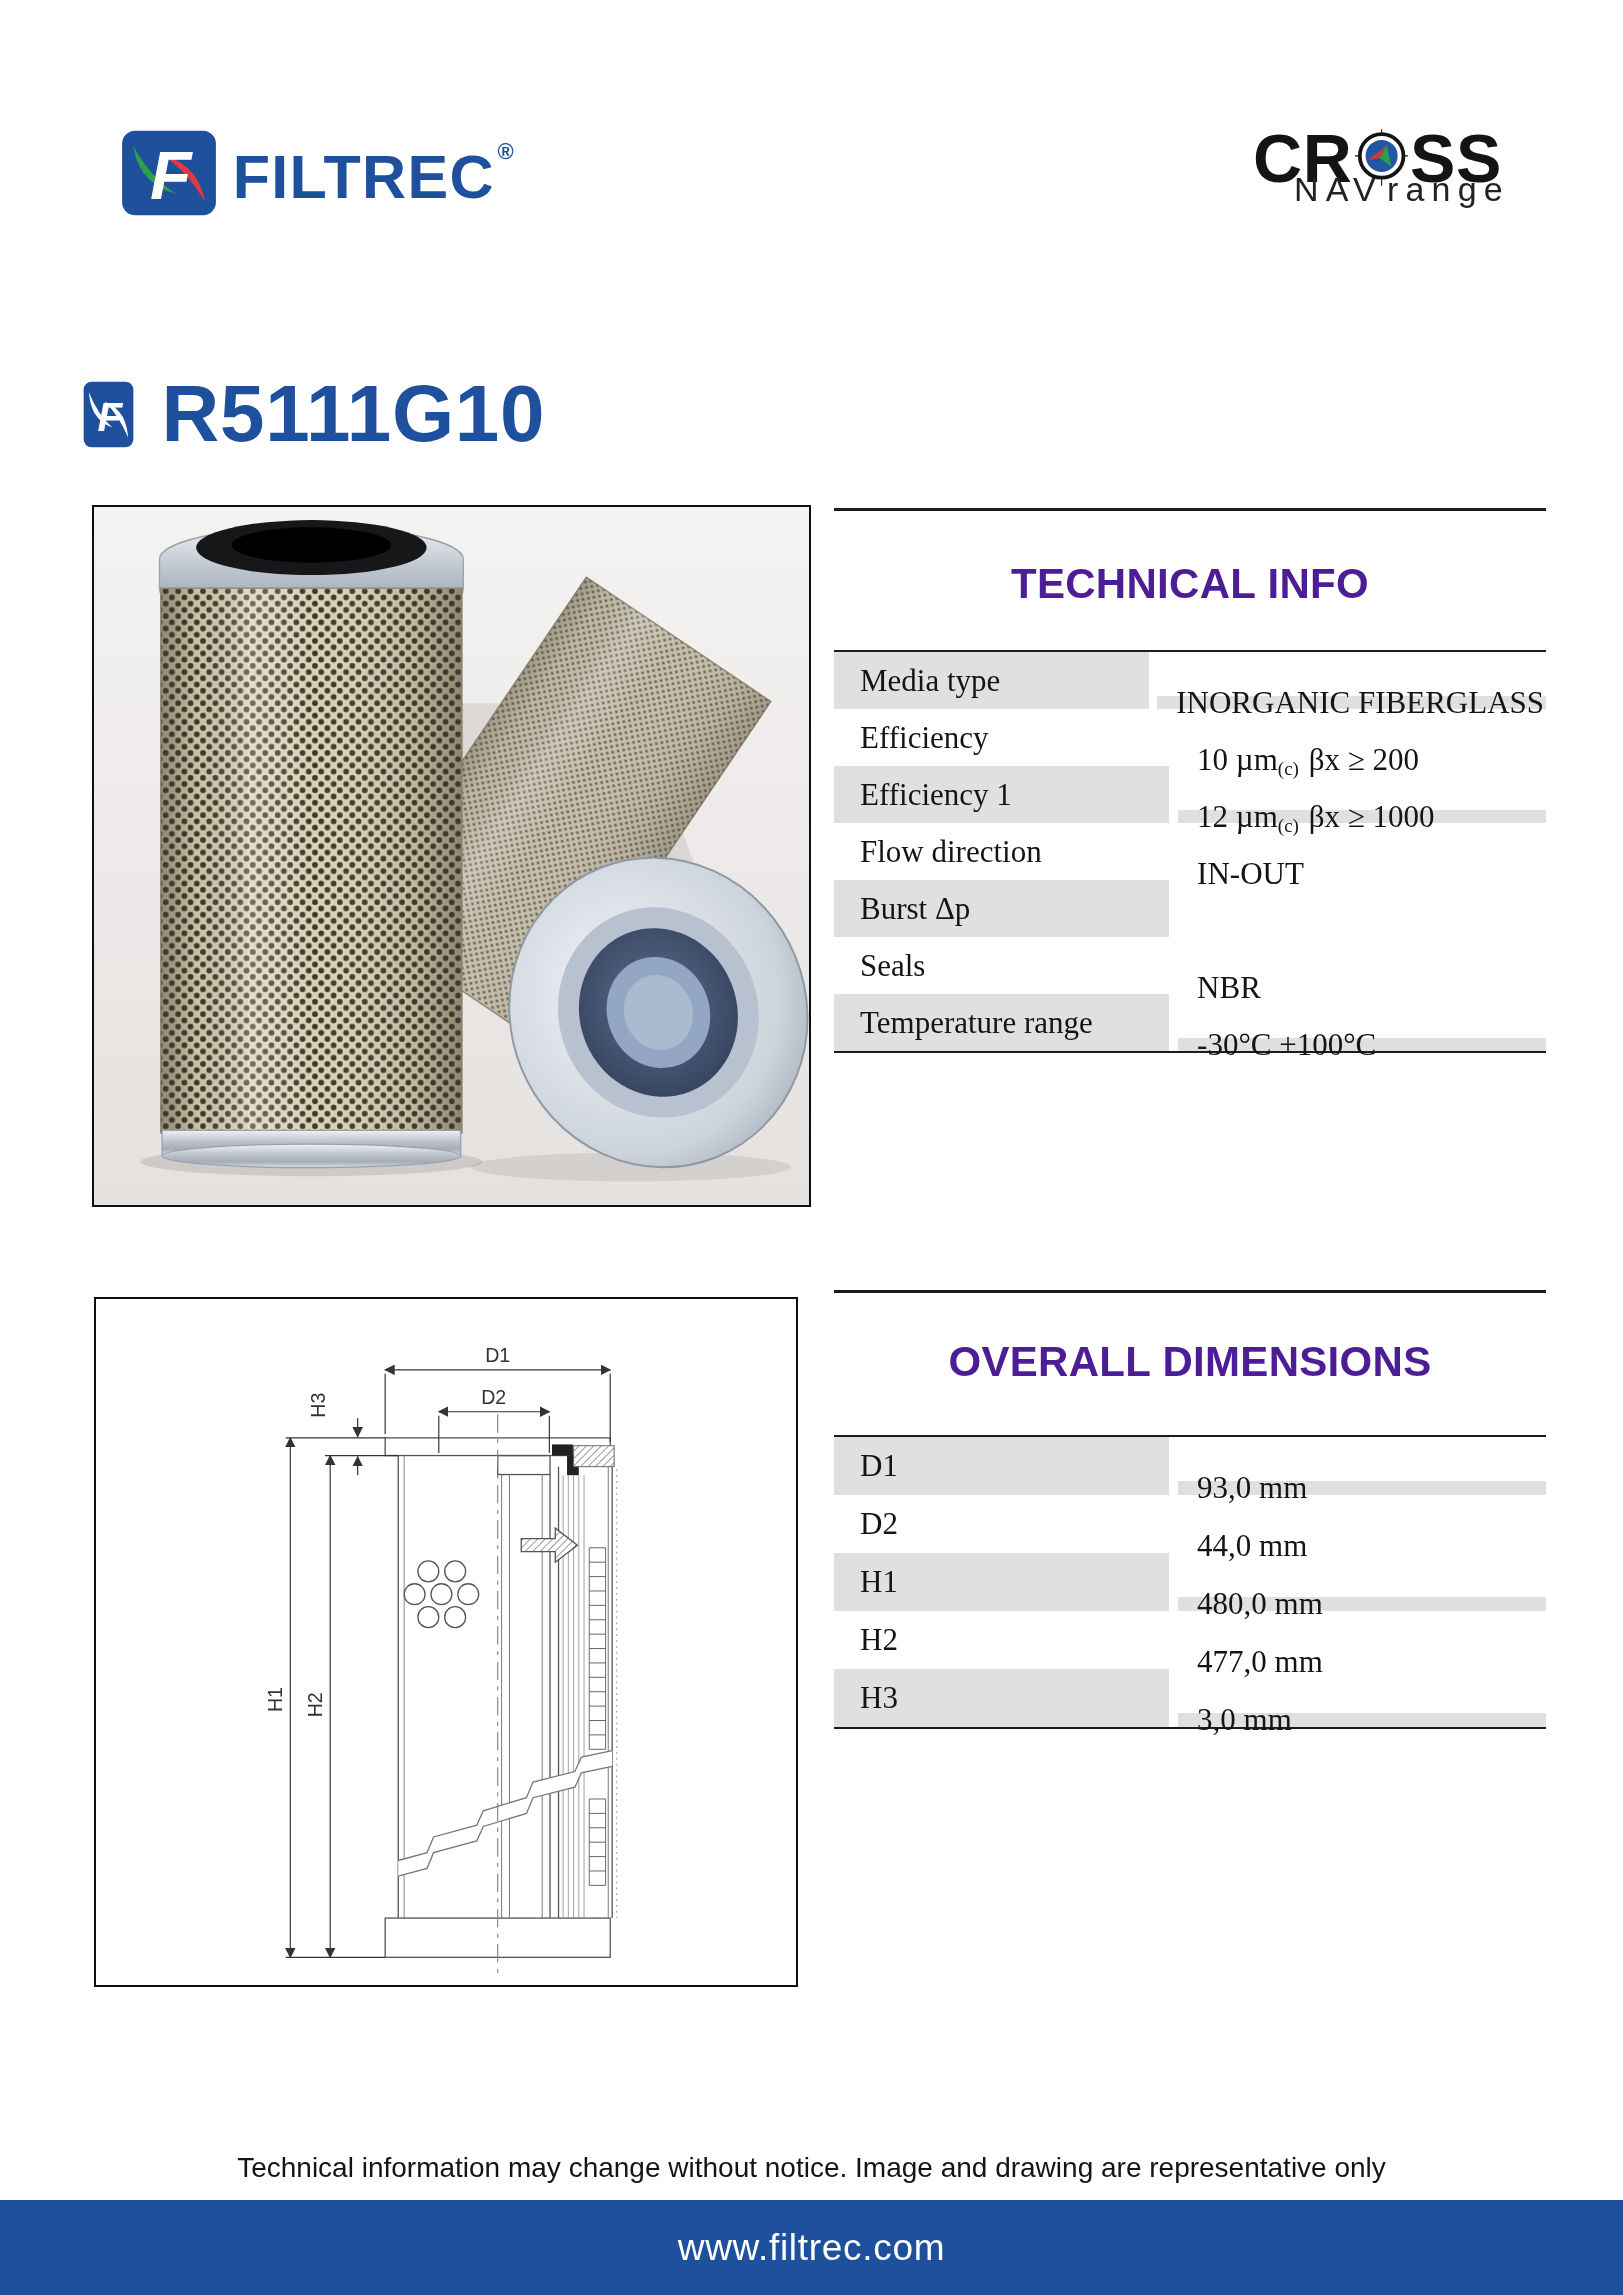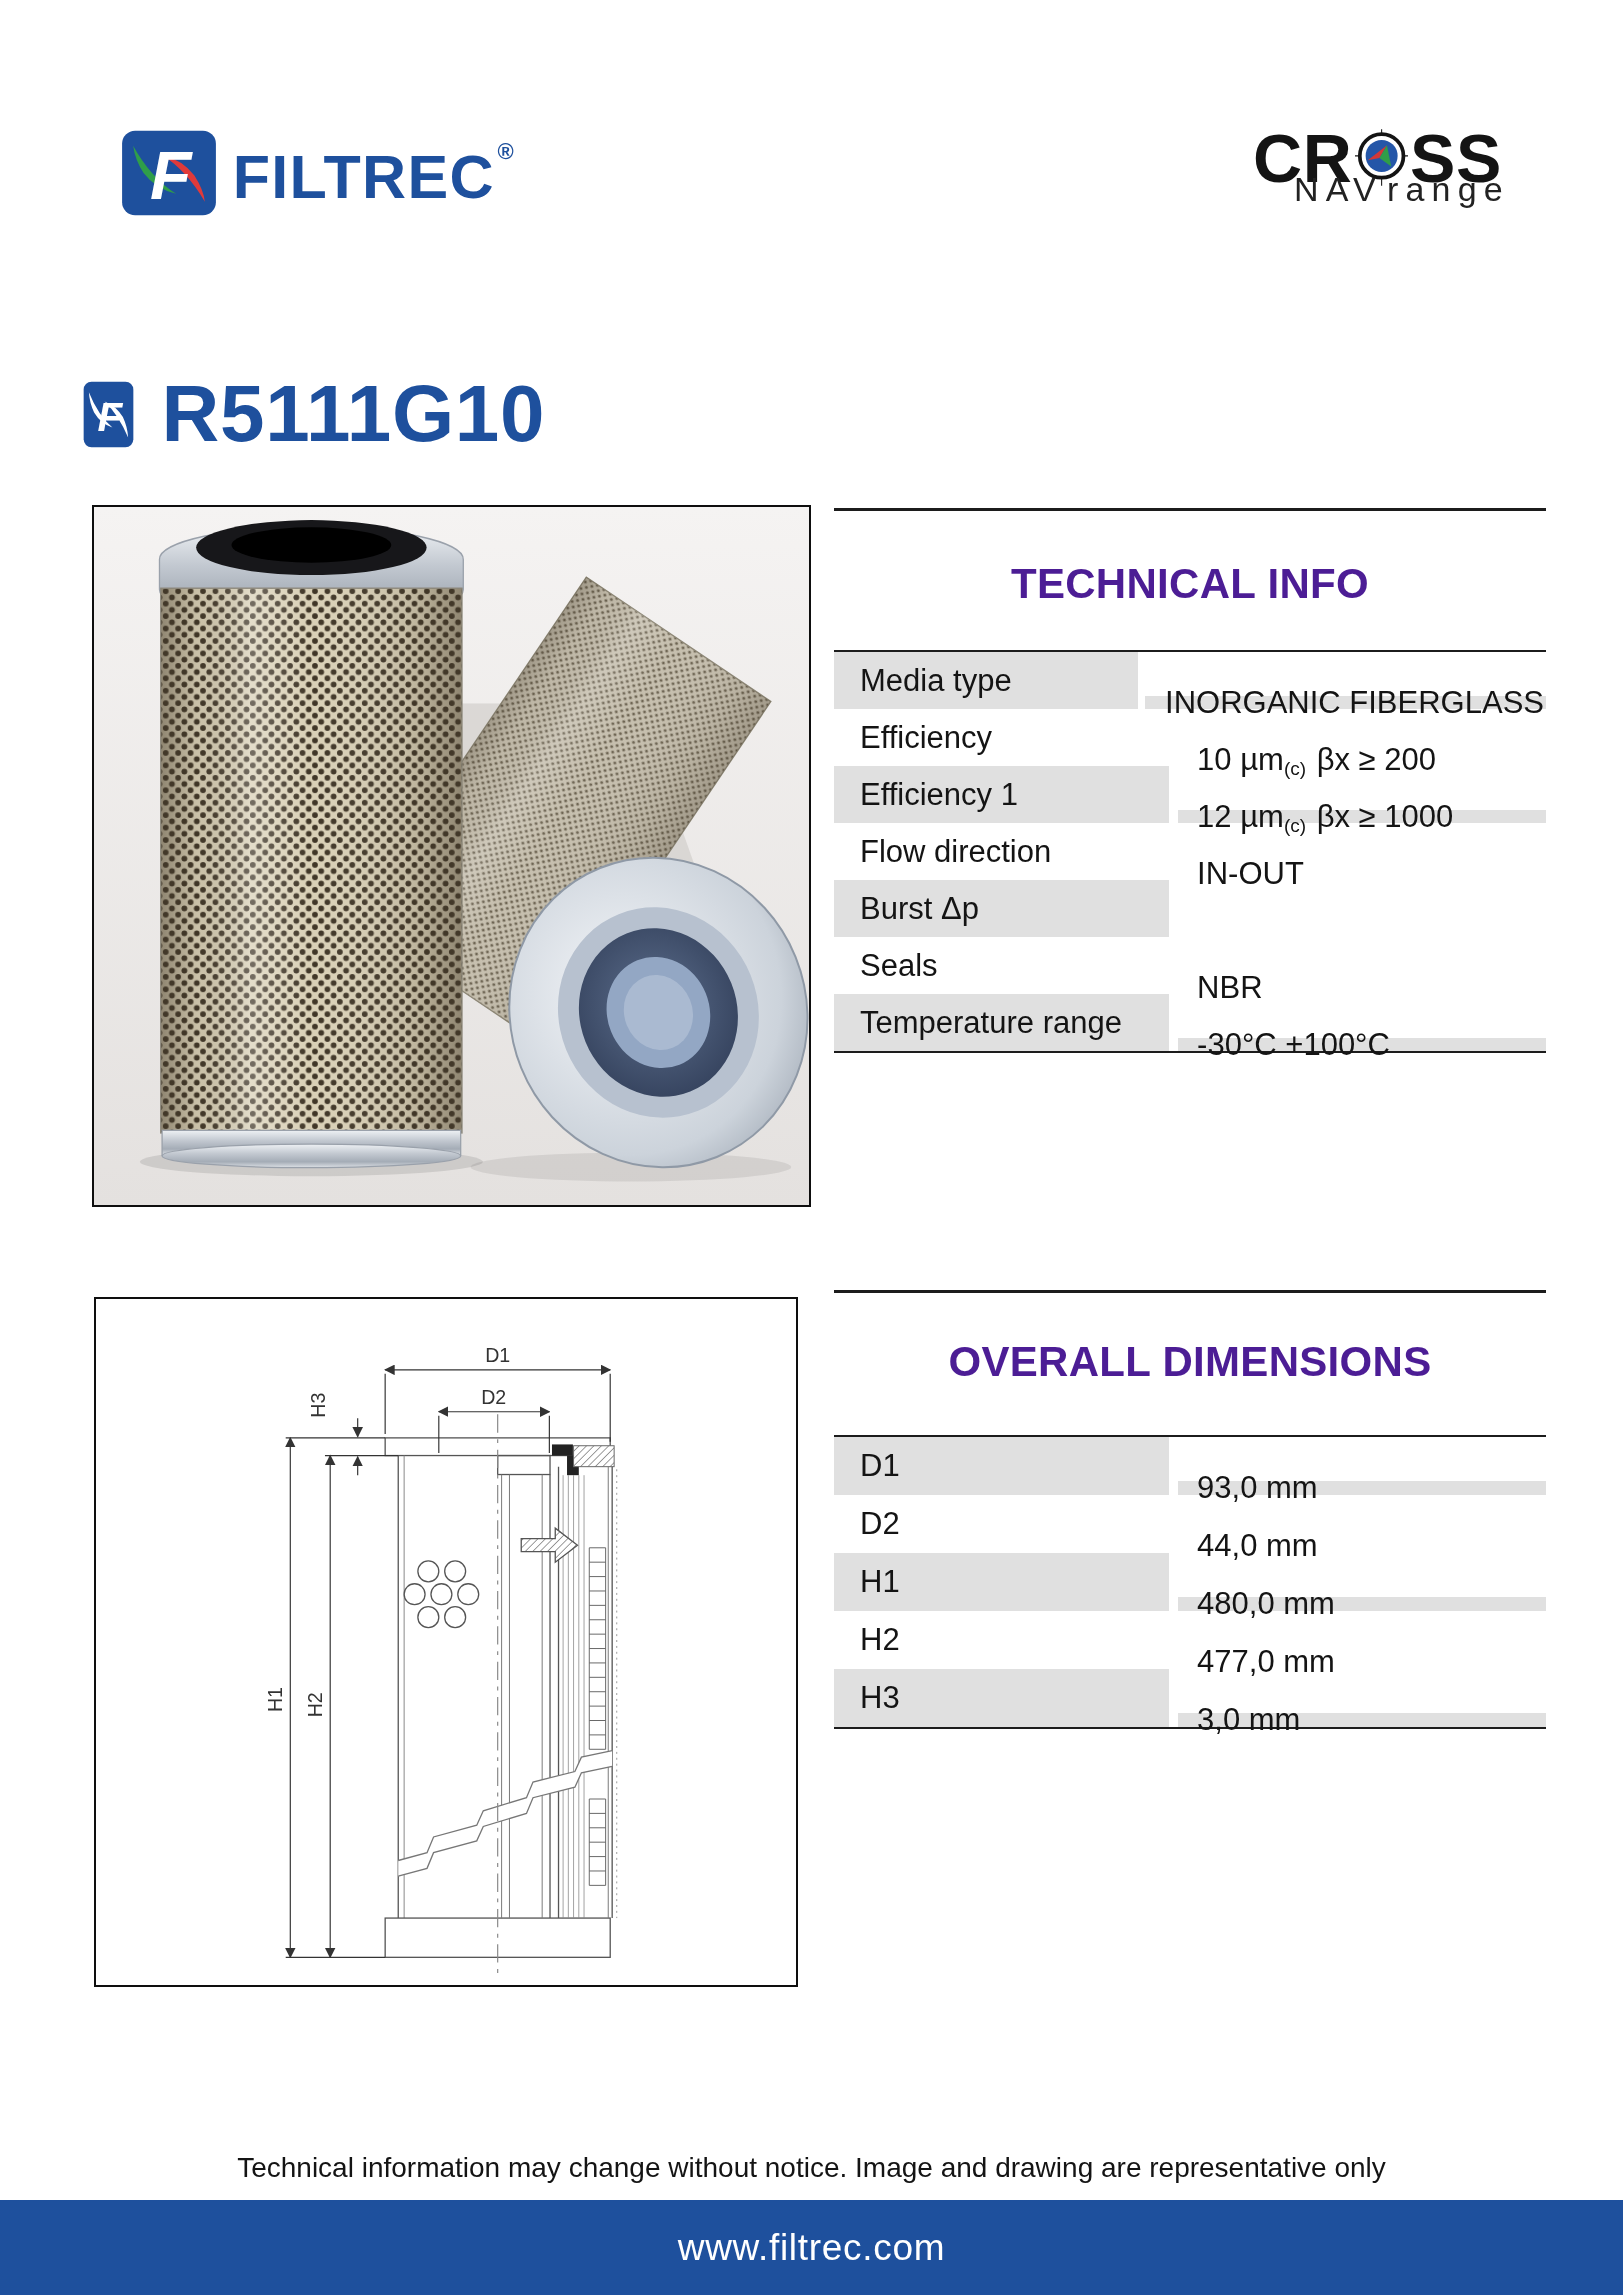--- a/index.html
+++ b/index.html
@@ -36,21 +36,21 @@
   .photo-box svg{display:block;}
   .drawing-box{position:absolute;left:94px;top:1297px;width:700px;height:686px;
     border:2.6px solid #0e0e0e;}
   .drawing-box svg{display:block;}
   
   .sec{position:absolute;left:834px;width:712px;}
   .sec .rule{height:3.3px;background:#1c1c1c;}
   .sec-title{position:absolute;left:0;width:100%;text-align:center;
     font-size:42px;font-weight:700;color:#4c1d95;letter-spacing:0.3px;}
   .sec-table{position:absolute;left:0;width:100%;
-    border-top:2.6px solid #1c1c1c;border-bottom:2.6px solid #1c1c1c;}
+    border-top:2.6px solid #1c1c1c;border-bottom:2.6px solid #1c1c1c;font-family:Liberation Serif, serif;}
   .trow{display:flex;}
   .sec-tech .trow{height:57px;}
   .sec-dims .trow{height:58px;}
   .trow .lbl{width:335px;display:flex;align-items:center;padding-left:26px;box-sizing:border-box;}
   .trow .gap{width:8.5px;}
   .trow .val{flex:1;display:flex;align-items:center;padding-left:19.6px;box-sizing:border-box;margin-top:44px;}
   .trow.gray .lbl,.trow.gray .val{background:#e0e0e0;}
   .cell-text{font-size:31px;color:#141414;white-space:pre;}
   .sub{font-size:19px;position:relative;top:9.8px;margin-right:2px;}
   

